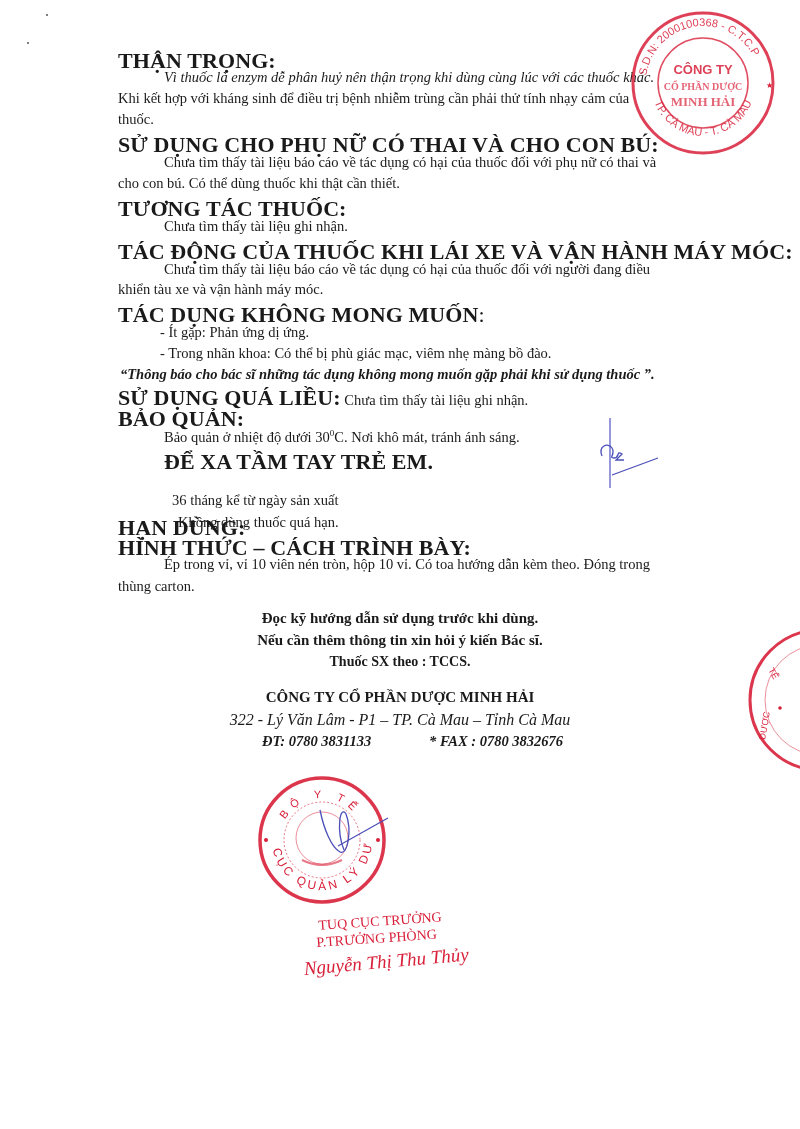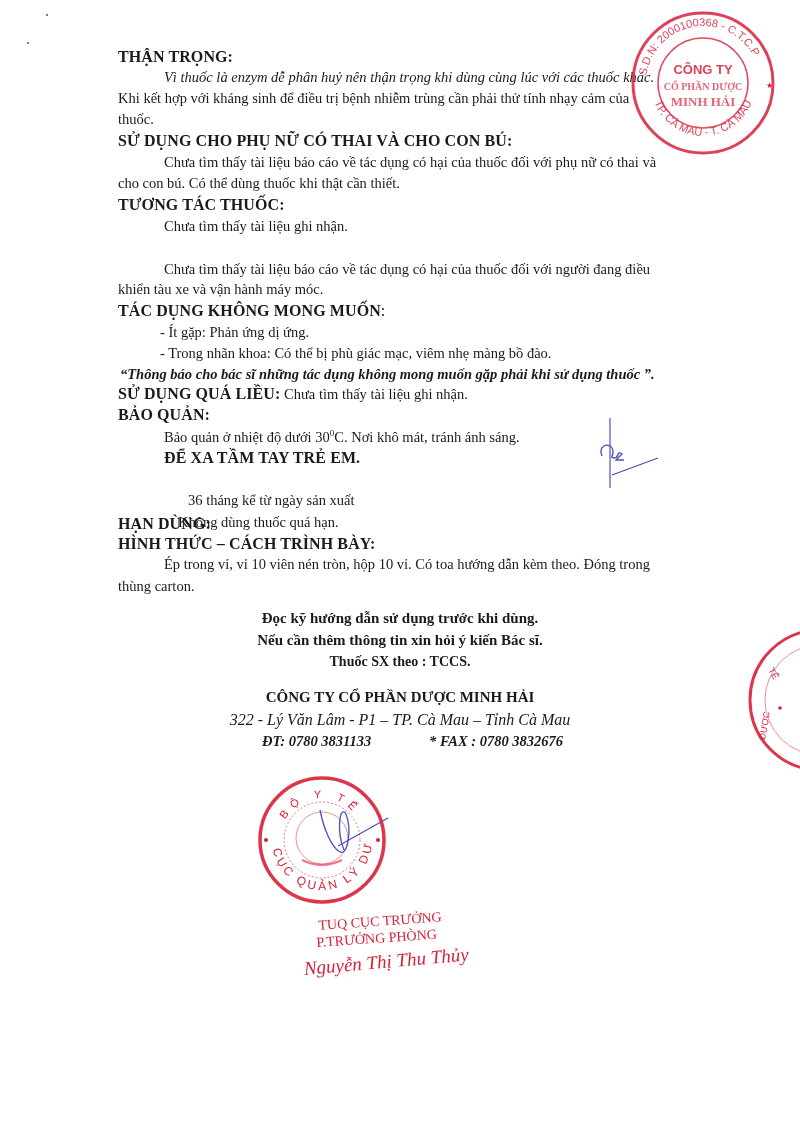--- a/index.html
+++ b/index.html
@@ -2,21 +2,21 @@
 <html><head>
 <meta charset="utf-8">
 <style>
   html, body { margin: 0; padding: 0; }
   body {
     width: 800px; height: 1129px; background: #ffffff; position: relative; overflow: hidden;
     font-family: "Liberation Serif", "DejaVu Serif", serif; color: #1a1a1a;
   }
   .page { position: absolute; left: 0; top: 0; width: 800px; height: 1129px; }
   .abs { position: absolute; white-space: nowrap; }
-  .h { font-weight: bold; font-size: 16px; letter-spacing: 0.1px; }
+  .h { font-weight: bold; font-size: 22px; letter-spacing: 0.1px; }
   .t { font-size: 14.5px; }
   .center { text-align: center; left: 0; width: 800px; }
   .b { font-weight: bold; }
   .i { font-style: italic; }
   .speck { position: absolute; width: 2px; height: 2px; background: #555; border-radius: 50%; }
   .red { color: #d8203a; }
   svg { position: absolute; overflow: visible; }
 </style>
 </head>
 <body>
@@ -31,20 +31,21 @@
   <div class="abs t" style="left:118px;top:90px;">Khi kết hợp với kháng sinh để điều trị bệnh nhiễm trùng cần phải thử tính nhạy cảm của</div>
   <div class="abs t" style="left:118px;top:111px;">thuốc.</div>
 
   <div class="abs h" style="left:118px;top:132px;">SỬ DỤNG CHO PHỤ NỮ CÓ THAI VÀ CHO CON BÚ:</div>
   <div class="abs t" style="left:164px;top:154px;">Chưa tìm thấy tài liệu báo cáo về tác dụng có hại của thuốc đối với phụ nữ có thai và</div>
   <div class="abs t" style="left:118px;top:175px;">cho con bú. Có thể dùng thuốc khi thật cần thiết.</div>
 
   <div class="abs h" style="left:118px;top:196px;">TƯƠNG TÁC THUỐC:</div>
   <div class="abs t" style="left:164px;top:218px;">Chưa tìm thấy tài liệu ghi nhận.</div>
 
+  <div class="abs h" style="left:118px;top:239px;">TÁC ĐỘNG CỦA THUỐC KHI LÁI XE VÀ VẬN HÀNH MÁY MÓC:</div>
   <div class="abs t" style="left:164px;top:261px;">Chưa tìm thấy tài liệu báo cáo về tác dụng có hại của thuốc đối với người đang điều</div>
   <div class="abs t" style="left:118px;top:281px;">khiển tàu xe và vận hành máy móc.</div>
 
   <div class="abs h" style="left:118px;top:302px;">
     <span>TÁC DỤNG KHÔNG MONG MUỐN</span><span style="font-weight:normal">:</span>
   </div>
   <div class="abs t" style="left:160px;top:324px;">- Ít gặp: Phản ứng dị ứng.</div>
   <div class="abs t" style="left:160px;top:345px;">- Trong nhãn khoa: Có thể bị phù giác mạc, viêm nhẹ màng bồ đào.</div>
   <div class="abs t b i" style="left:120px;top:366px;">“Thông báo cho bác sĩ những tác dụng không mong muốn gặp phải khi sử dụng thuốc ”.</div>
 
@@ -52,21 +53,21 @@
     <span class="h">SỬ DỤNG QUÁ LIỀU:</span><span class="t"> Chưa tìm thấy tài liệu ghi nhận.</span>
   </div>
 
   <div class="abs h" style="left:118px;top:406px;">BẢO QUẢN:</div>
   <div class="abs t" style="left:164px;top:428px;">
     <span>Bảo quản ở nhiệt độ dưới 30</span><sup style="font-size:9px">0</sup><span>C. Nơi khô mát, tránh ánh sáng.</span>
   </div>
   <div class="abs h" style="left:164px;top:449px;">ĐỂ XA TẦM TAY TRẺ EM.</div>
 
   <div class="abs h" style="left:118px;top:471px;margin-top:44px;">HẠN DÙNG:</div>
-  <div class="abs t" style="left:188px;top:492px;text-align:center;">36 tháng kể từ ngày sản xuất</div>
+  <div class="abs t" style="left:172px;top:492px;text-align:center;">36 tháng kể từ ngày sản xuất</div>
   <div class="abs t" style="left:178px;top:514px;">Không dùng thuốc quá hạn.</div>
 
   <div class="abs h" style="left:118px;top:535px;">HÌNH THỨC – CÁCH TRÌNH BÀY:</div>
   <div class="abs t" style="left:164px;top:556px;">Ép trong vỉ, vỉ 10 viên nén tròn, hộp 10 vỉ. Có toa hướng dẫn kèm theo. Đóng trong</div>
   <div class="abs t" style="left:118px;top:578px;text-align:center;">thùng carton.</div>
 
   <div class="abs center b" style="top:610px;font-size:15px;">Đọc kỹ hướng dẫn sử dụng trước khi dùng.</div>
   <div class="abs center b" style="top:632px;font-size:15px;">Nếu cần thêm thông tin xin hỏi ý kiến Bác sĩ.</div>
   <div class="abs center b" style="top:654px;font-size:14px;">Thuốc SX theo : TCCS.</div>
   <div class="abs center b" style="top:689px;font-size:15px;">CÔNG TY CỔ PHẦN DƯỢC MINH HẢI</div>

